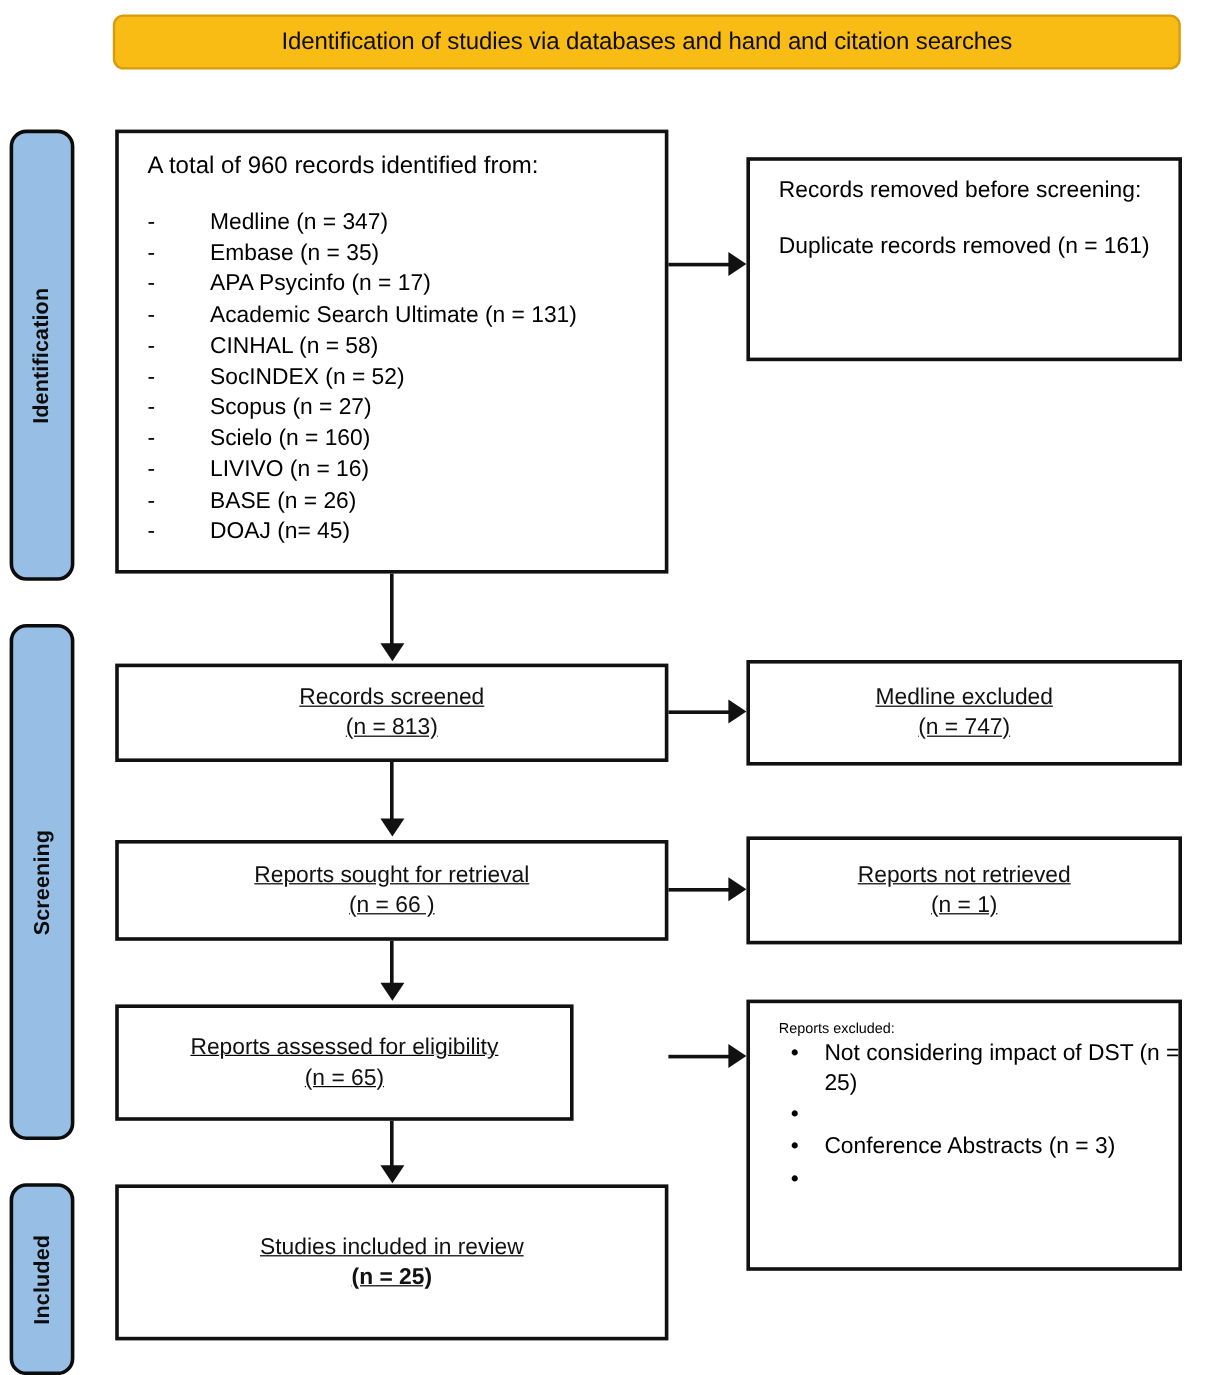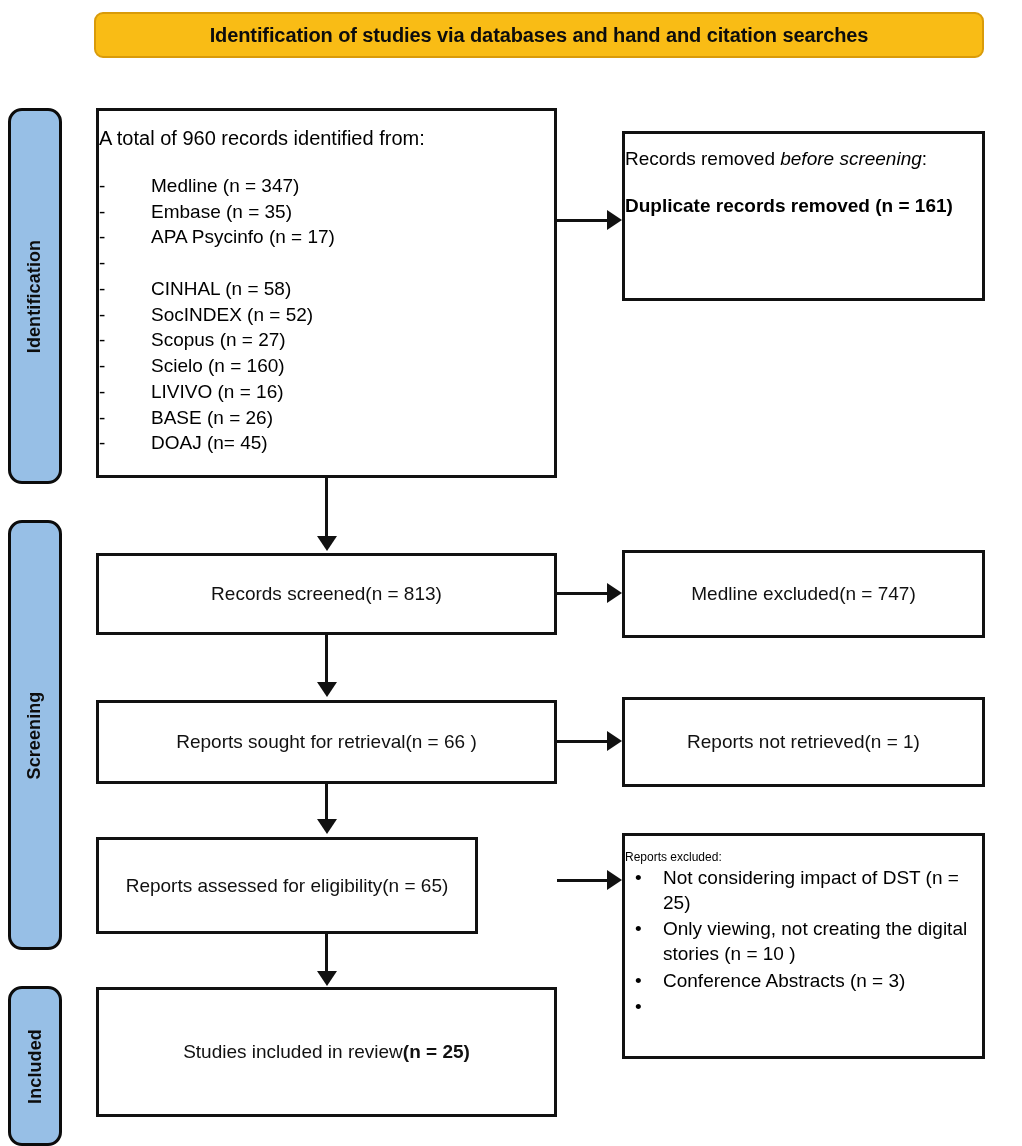--- a/index.html
+++ b/index.html
@@ -29,21 +29,21 @@
     background: #F9BC15;
     border: 2px solid #D99B0A;
     border-radius: 9px;
     display: flex;
     align-items: center;
     justify-content: center;
     box-sizing: border-box;
   }
   .banner-text {
     font-size: 20px;
-    font-weight: bold;
+    font-weight: normal;
     color: #0d0d0d;
     letter-spacing: -0.1px;
     text-align: center;
   }
 
   
   .stage {
     position: absolute;
     left: 8px;
     width: 54px;
@@ -74,35 +74,37 @@
     border: 3px solid #111111;
     box-sizing: border-box;
   }
   .box-inner {
     width: 100%;
     height: 100%;
     box-sizing: border-box;
   }
   .center-box .box-inner {
     display: flex;
-    flex-direction: row;
+    flex-direction: column;
     align-items: center;
     justify-content: center;
     text-align: center;
+    text-decoration: underline;
   }
   .left-pad .box-inner {
     padding: 14px 12px 10px 0;
+    margin-left: 24px;
   }
   .box-line {
     font-size: 19px;
     line-height: 1.32;
     color: #111111;
   }
   .bold { font-weight: bold; }
-  .italic { font-style: italic; }
+  .italic { }
 
   
   #box-identification { left: 96px; top: 108px; width: 461px; height: 370px; }
   .id-title {
     font-size: 20px;
     line-height: 1.3;
     margin-bottom: 22px;
   }
   .src-list {
     list-style: none;
@@ -115,21 +117,21 @@
     display: flex;
   }
   .src-dash {
     width: 52px;
     flex: 0 0 52px;
   }
 
   
   #box-removed { left: 622px; top: 131px; width: 363px; height: 170px; }
   .removed-line1 { font-size: 19px; margin-bottom: 24px; }
-  .removed-line2 { font-size: 19px; line-height: 1.3; font-weight: bold; }
+  .removed-line2 { font-size: 19px; line-height: 1.3; }
 
   #box-screened  { left: 96px;  top: 553px; width: 461px; height: 82px; }
   #box-excluded  { left: 622px; top: 550px; width: 363px; height: 88px; }
   #box-sought    { left: 96px;  top: 700px; width: 461px; height: 84px; }
   #box-notretr   { left: 622px; top: 697px; width: 363px; height: 90px; }
   #box-assessed  { left: 96px;  top: 837px; width: 382px; height: 97px; }
   #box-repexcl   { left: 622px; top: 833px; width: 363px; height: 226px; }
   #box-included  { left: 96px;  top: 987px; width: 461px; height: 130px; }
 
   .excl-title { font-size: 12px; margin-bottom: 2px; }
@@ -211,20 +213,21 @@
         <li>
           <span class="src-dash">-</span>
           <span>Embase (n = 35)</span>
         </li>
         <li>
           <span class="src-dash">-</span>
           <span>APA Psycinfo (n = 17)</span>
         </li>
         <li>
           <span class="src-dash">-</span>
+          <span>Academic Search Ultimate (n = 131)</span>
         </li>
         <li>
           <span class="src-dash">-</span>
           <span>CINHAL (n = 58)</span>
         </li>
         <li>
           <span class="src-dash">-</span>
           <span>SocINDEX (n = 52)</span>
         </li>
         <li>
@@ -296,21 +299,20 @@
   <div class="box left-pad" id="box-repexcl">
     <div class="box-inner">
       <div class="excl-title">Reports excluded:</div>
       <ul class="excl-list">
         <li>
           <span class="excl-bullet">•</span>
           <span class="excl-text">Not considering impact of DST (n = 25)</span>
         </li>
         <li>
           <span class="excl-bullet">•</span>
-          <span class="excl-text">Only viewing, not creating the digital stories (n = 10 )</span>
         </li>
         <li>
           <span class="excl-bullet">•</span>
           <span class="excl-text">Conference Abstracts (n = 3)</span>
         </li>
         <li>
           <span class="excl-bullet">•</span>
         </li>
       </ul>
     </div>

